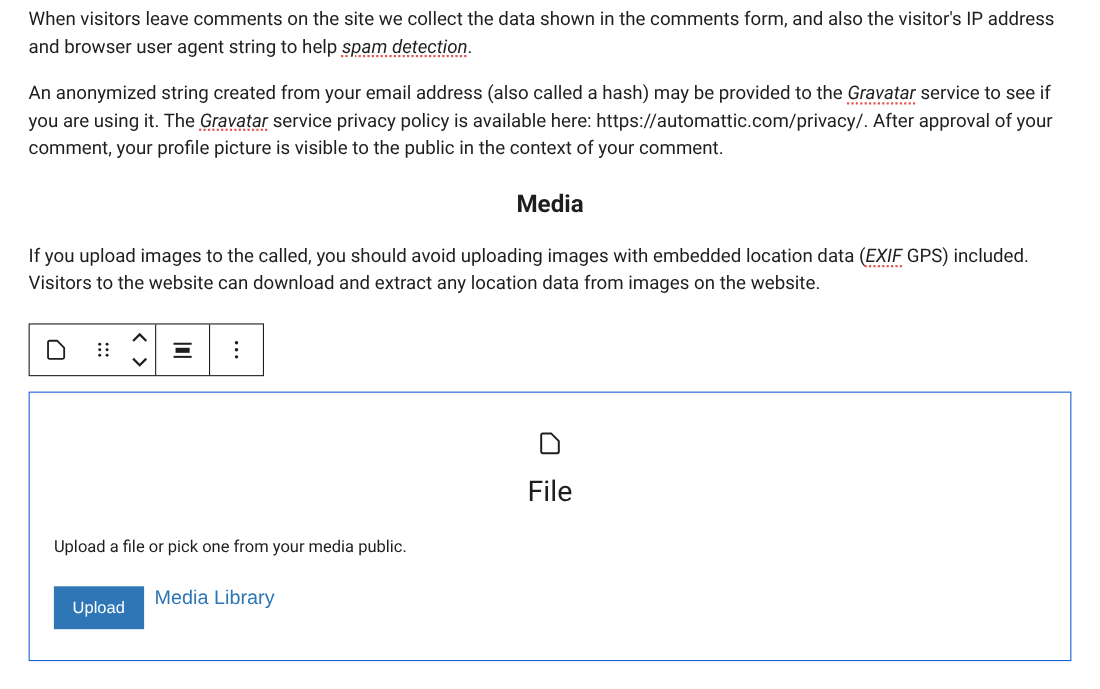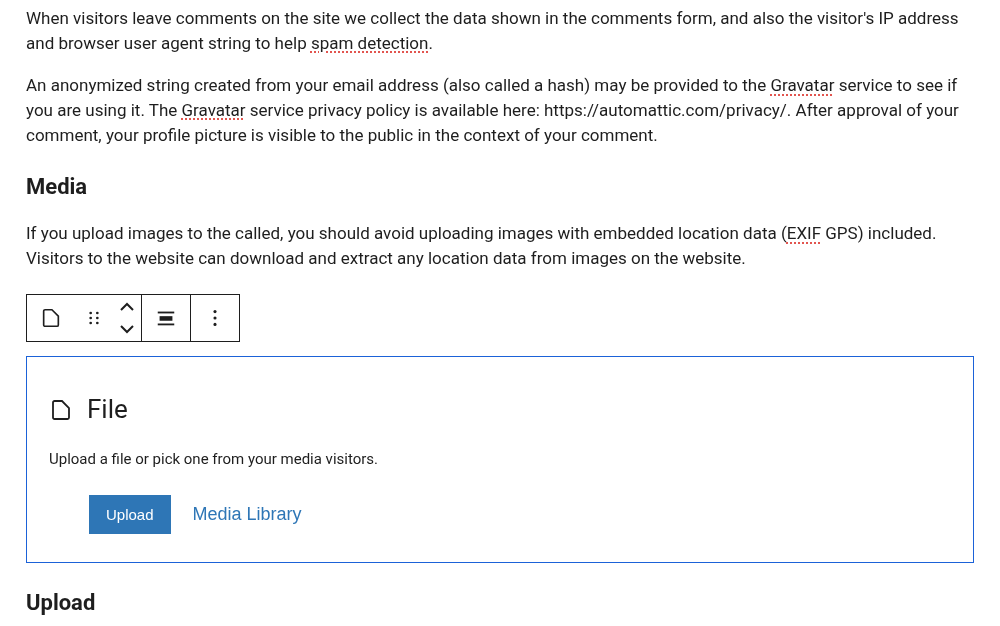--- a/index.html
+++ b/index.html
@@ -16,25 +16,27 @@
     margin: 0 0 18px 0;
     font-weight: 400;
     color: #1e1e1e;
   }
   .content p:first-of-type { margin-top: 6px; }
   h3.section {
     font-size: 22px;
     font-weight: 700;
     margin: 24px 0 18px 0;
     color: #1e1e1e;
+    text-align: center;
   }
   .spellmark {
     text-decoration: underline dotted #e2554f;
     text-decoration-thickness: 2px;
     text-underline-offset: 3px;
+    font-style: italic;
   }
   
   .toolbar {
     display: inline-flex;
     border: 1px solid #1e1e1e;
     height: 48px;
     align-items: stretch;
     margin-top: 6px;
   }
   .toolbar .group {
@@ -73,36 +75,36 @@
   .block {
     border: 1.5px solid #1b62d8;
     margin-top: 14px;
     padding: 34px 22px 28px 22px;
   }
   .block-head {
     display: flex;
     align-items: center;
     gap: 14px;
     margin-bottom: 20px;
+    flex-direction: column;
   }
   .block-head .title {
     font-size: 26px;
     font-weight: 400;
     color: #1e1e1e;
   }
   .block .desc {
     font-size: 15px;
     color: #1e1e1e;
     margin-bottom: 24px;
   }
   .block .actions {
     display: flex;
-    align-items: center;
-    gap: 22px;
-    margin-left: 40px;
+    align-items: flex-start;
+    gap: 10px;
   }
   .btn-primary {
     background: #2e76b6;
     color: #fff;
     border: none;
     font-size: 15px;
     padding: 11px 17px;
     cursor: pointer;
   }
   .btn-link {
@@ -184,21 +186,21 @@
   </div>
 
   
   <div class="block">
     <div class="block-head">
       <svg width="24" height="24" viewBox="0 0 24 24" fill="none" stroke="#1e1e1e" stroke-width="1.8">
         <path d="M4 4.5 A1.5 1.5 0 0 1 5.5 3 H13 L20 10 V19.5 A1.5 1.5 0 0 1 18.5 21 H5.5 A1.5 1.5 0 0 1 4 19.5 Z"></path>
       </svg>
       <span class="title">File</span>
     </div>
-    <div class="desc">Upload a file or pick one from your media visitors.</div>
+    <div class="desc">Upload a file or pick one from your media public.</div>
     <div class="actions">
       <button class="btn-primary">Upload</button>
       <button class="btn-link">Media Library</button>
     </div>
   </div>
 
   <h3 class="section">Upload</h3>
 </div>
 
 </body></html>

